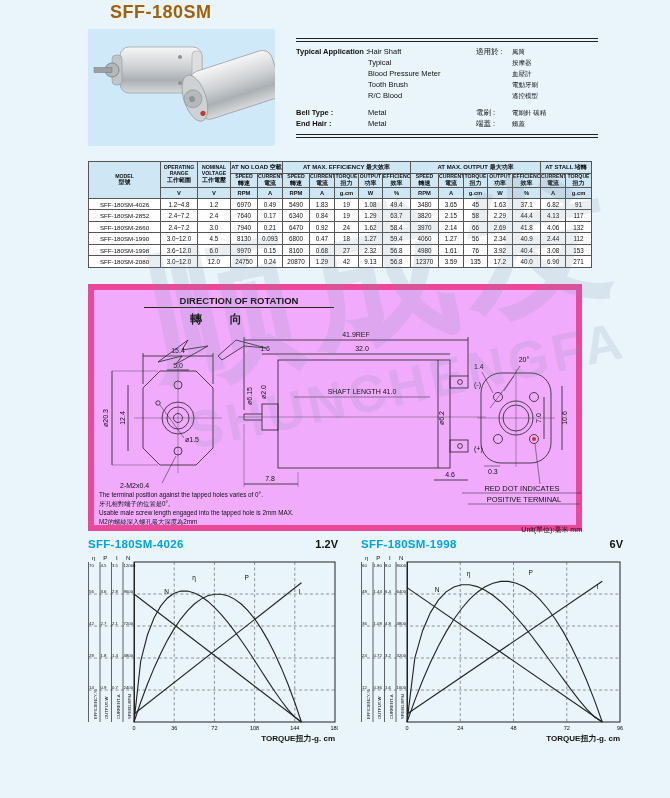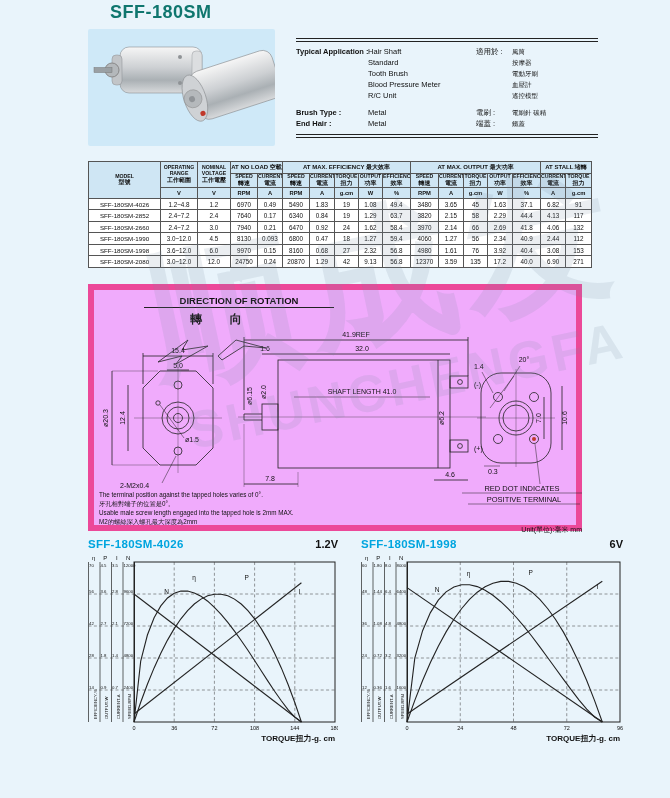--- a/index.html
+++ b/index.html
@@ -1,19 +1,19 @@
 <!DOCTYPE html>
 <html><head>
 <meta charset="utf-8">
 <style>
   html,body{margin:0;padding:0}
   body{width:670px;height:798px;position:relative;background:#e9f4fb;
        font-family:"Liberation Sans","DejaVu Sans",sans-serif;color:#111;overflow:hidden}
   .abs{position:absolute}
-  #page-title{left:110px;top:2px;font-size:18px;font-weight:bold;color:#0f766e;letter-spacing:.5px}
+  #page-title{left:110px;top:2px;font-size:18px;font-weight:bold;color:#a16207;letter-spacing:.5px}
   #photo-box{left:88px;top:29px;width:187px;height:117px;background:#cfe9f8;border-radius:2px}
   
   #info{left:296px;top:38px;width:302px;font-size:7.5px;line-height:11px}
   .rule{height:2px;border-top:1px solid #222;border-bottom:1px solid #222;margin:0 0 4px 0}
   .rule.bottom{margin:5px 0 0 0}
   .irow{display:flex;white-space:nowrap}
   .ilab{width:72px;font-weight:bold}
   .ival{width:108px}
   .iclab{width:36px;font-weight:normal}
   .icval{flex:1;font-size:6.5px}
@@ -83,45 +83,45 @@
 <div class="abs" id="info">
   <div class="rule"></div>
   <div class="irow">
     <span class="ilab">Typical Application :</span>
     <span class="ival">Hair Shaft</span>
     <span class="iclab">適用於 :</span>
     <span class="icval">風筒</span>
   </div>
   <div class="irow">
     <span class="ilab"></span>
-      <span class="ival">Standard</span>
+      <span class="ival">Typical</span>
     <span class="iclab"></span>
       <span class="icval">按摩器</span>
+  </div>
+  <div class="irow">
+    <span class="ilab"></span>
+      <span class="ival">Blood Pressure Meter</span>
+    <span class="iclab"></span>
+      <span class="icval">血壓計</span>
   </div>
   <div class="irow">
     <span class="ilab"></span>
       <span class="ival">Tooth Brush</span>
     <span class="iclab"></span>
       <span class="icval">電動牙刷</span>
   </div>
   <div class="irow">
     <span class="ilab"></span>
-      <span class="ival">Blood Pressure Meter</span>
-    <span class="iclab"></span>
-      <span class="icval">血壓計</span>
-  </div>
-  <div class="irow">
-    <span class="ilab"></span>
-      <span class="ival">R/C Unit</span>
+      <span class="ival">R/C Blood</span>
     <span class="iclab"></span>
       <span class="icval">遙控模型</span>
   </div>
   <div class="gap"></div>
   <div class="irow">
-    <span class="ilab">Brush Type :</span>
+    <span class="ilab">Bell Type :</span>
     <span class="ival">Metal</span>
     <span class="iclab">電刷 :</span>
     <span class="icval">電刷針  碳精</span>
   </div>
   <div class="irow">
     <span class="ilab">End Hair :</span>
     <span class="ival">Metal</span>
     <span class="iclab">端蓋 :</span>
     <span class="icval">鐵蓋</span>
   </div>

